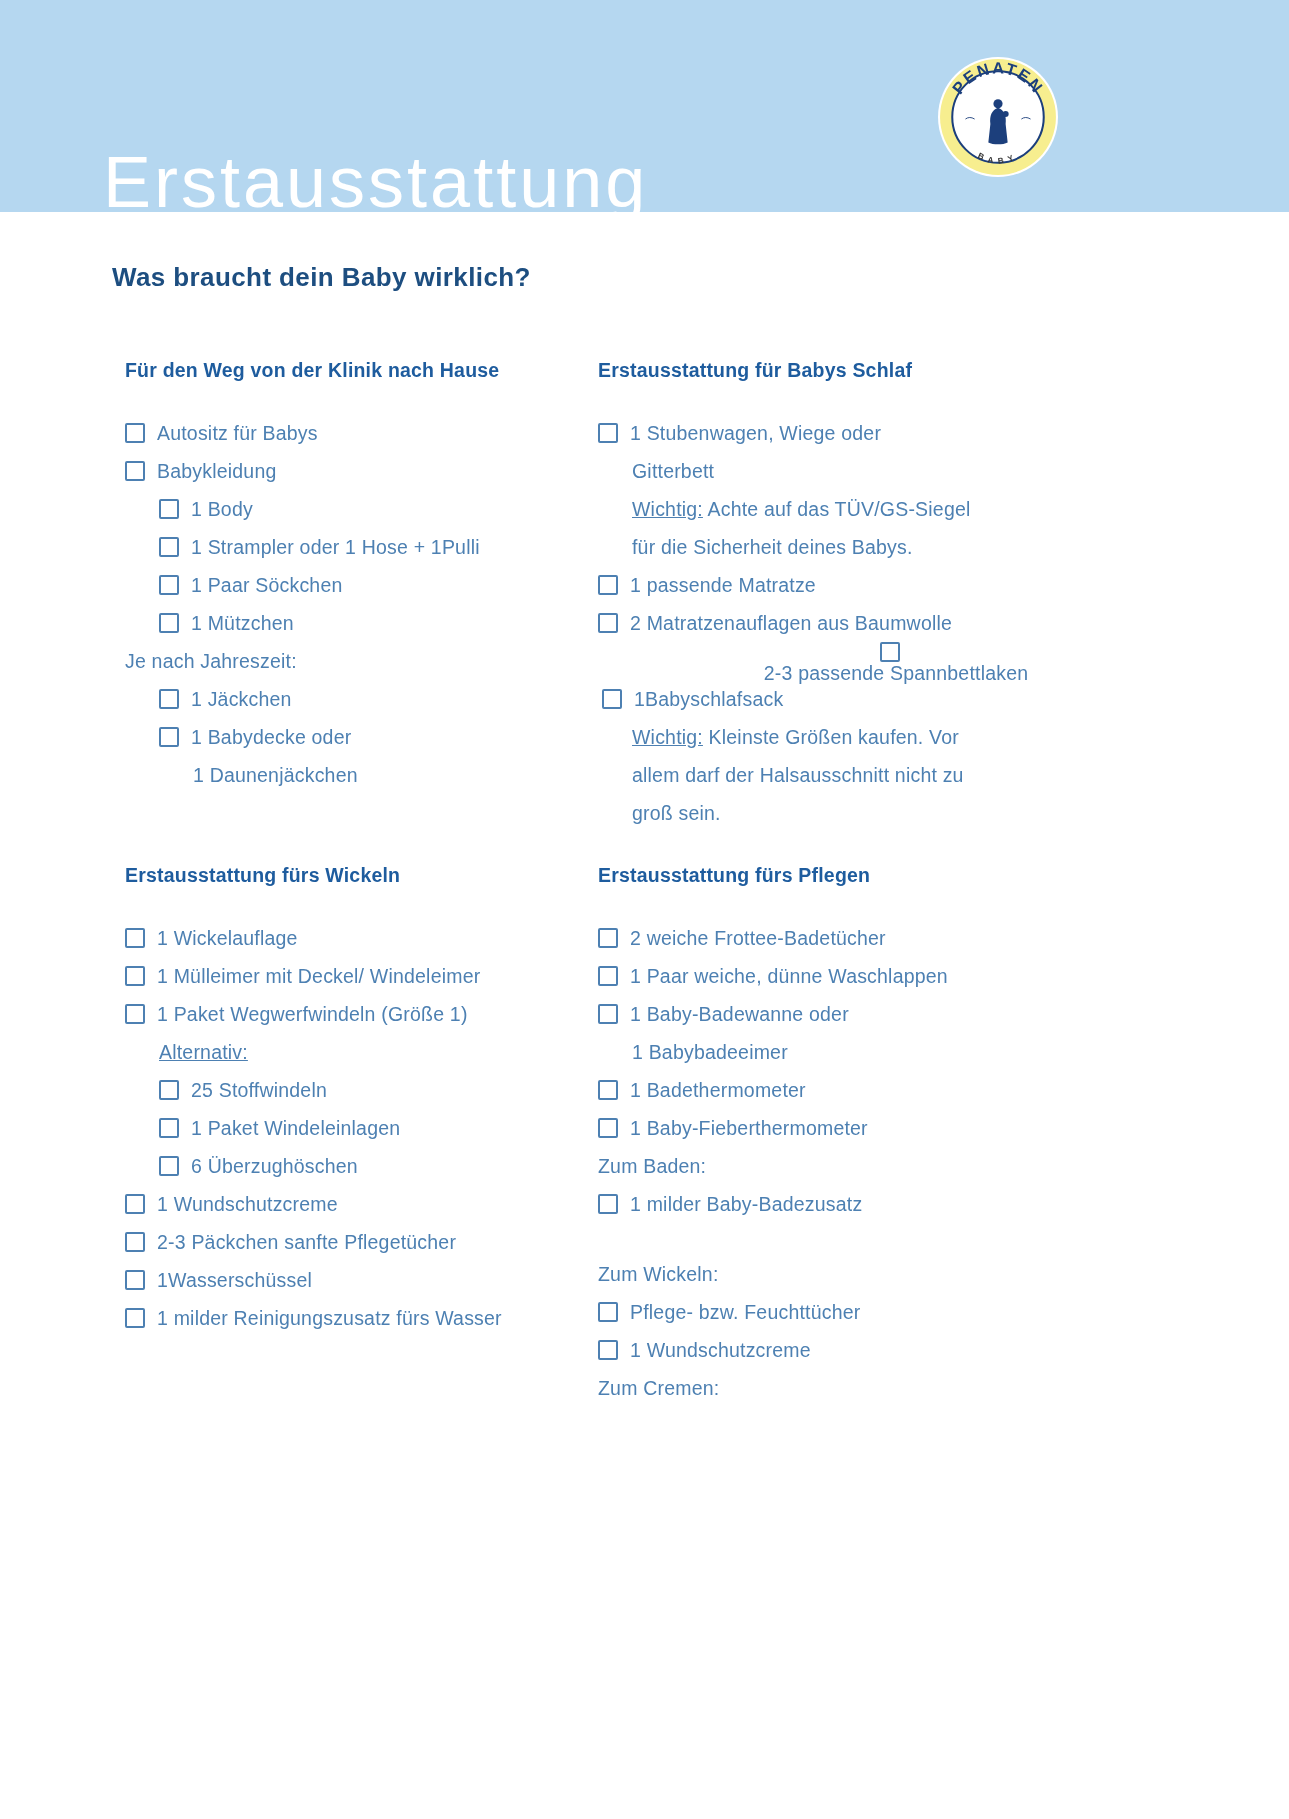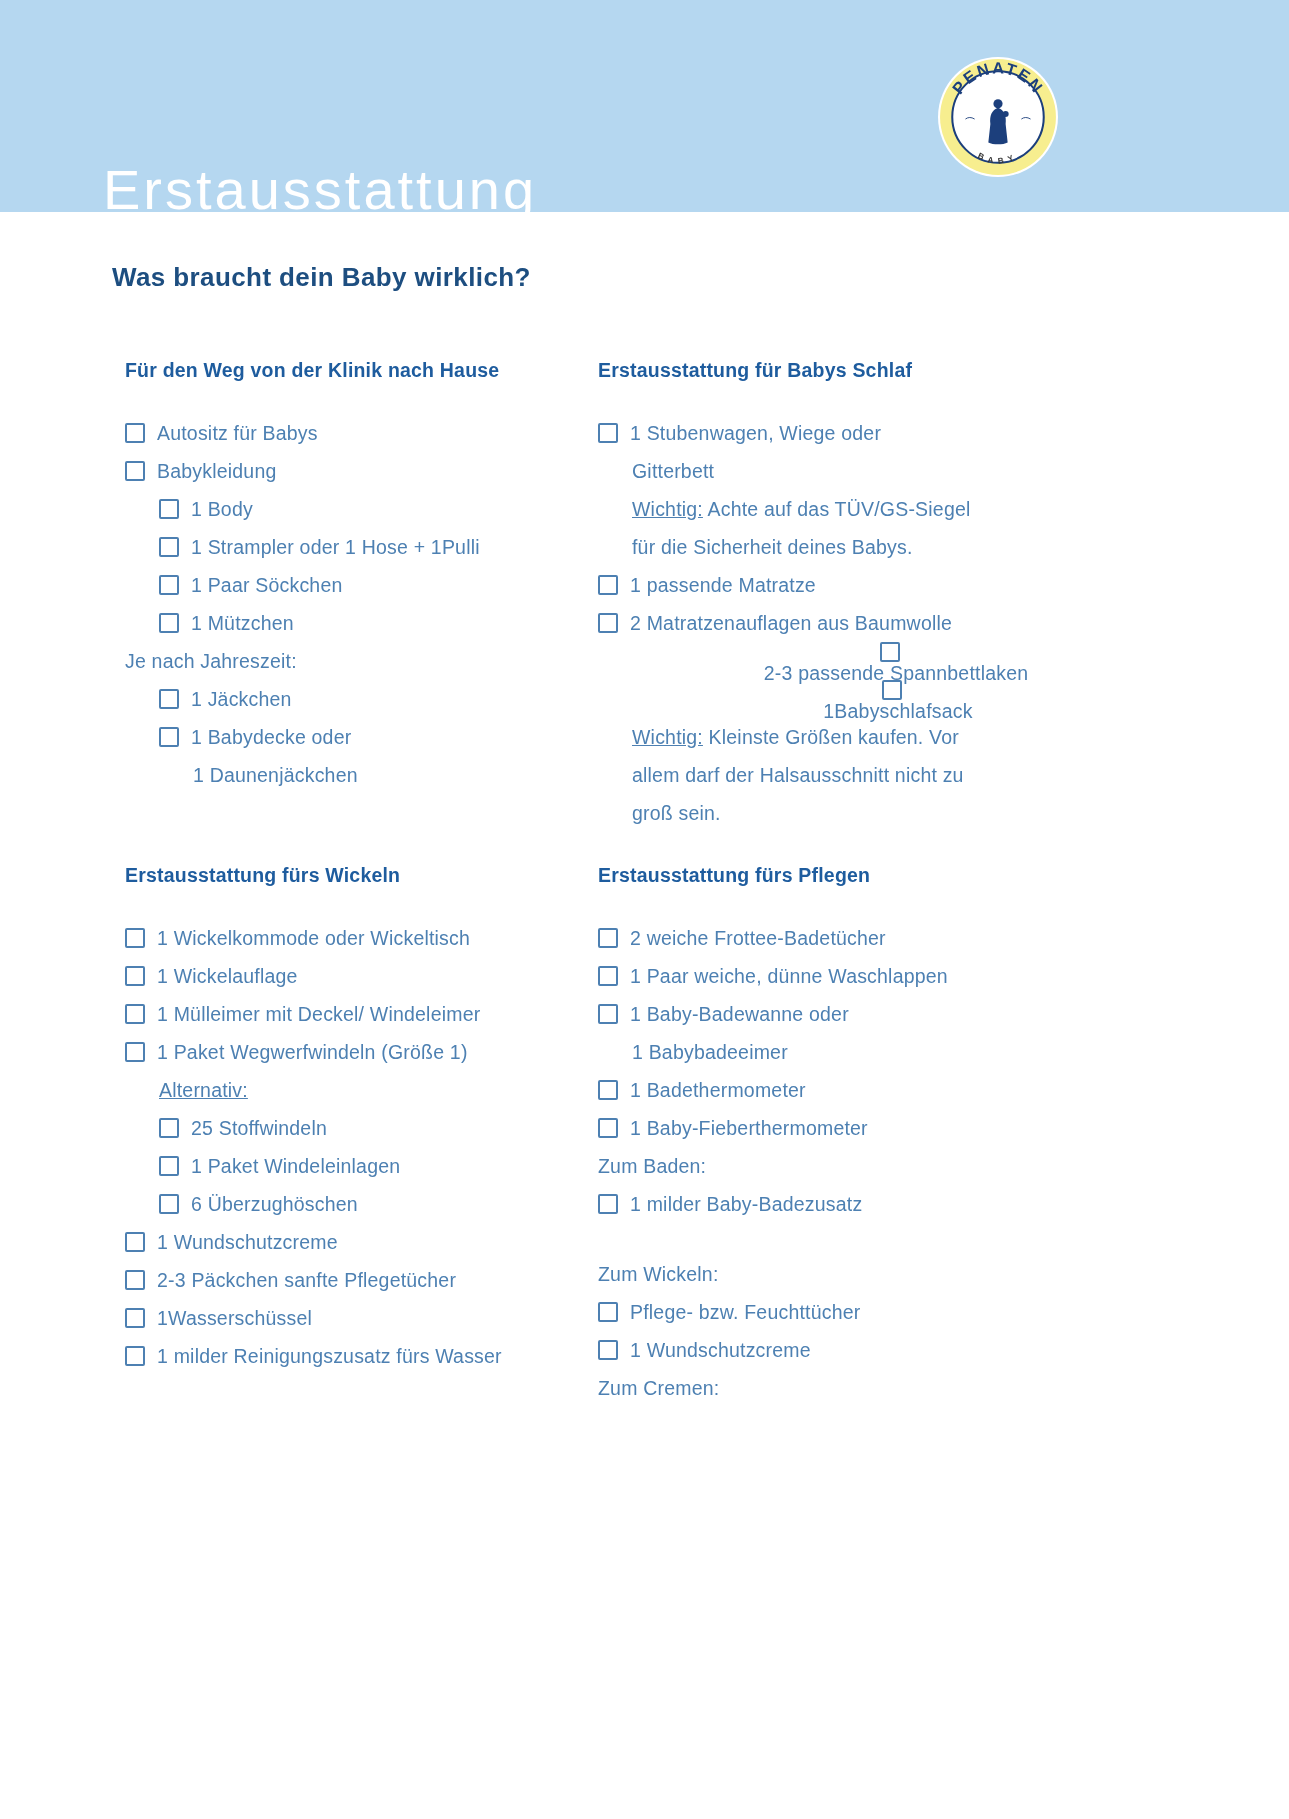--- a/index.html
+++ b/index.html
@@ -14,21 +14,21 @@
   
   .band {
     position:relative;
     height:212px;
     background:var(--band, #b5d7f0);
   }
   .band-title {
     position:absolute;
     left:103px;
     bottom:-6px;
-    font-size:56px;
+    font-size:72px;
     font-weight:200;
     letter-spacing:3px;
     color:#ffffff;
     line-height:1;
     white-space:nowrap;
   }
   .logo {
     position:absolute;
     top:56px;
     right:230px;
@@ -178,42 +178,38 @@
             <span class="label">1 passende Matratze</span>
           </div>
           <div class="item" style="padding-left: 0px;">
             <span class="checkbox"></span>
             <span class="label">2 Matratzenauflagen aus Baumwolle</span>
           </div>
           <div class="item" style="padding-left: 0px; flex-direction: column;">
             <span class="checkbox"></span>
             <span class="label">2-3 passende Spannbettlaken</span>
           </div>
-          <div class="item" style="padding-left: 4px; flex-direction: column;">
+          <div class="item" style="padding-left: 4px;">
             <span class="checkbox"></span>
             <span class="label">1Babyschlafsack</span>
           </div>
           <div class="item" style="padding-left: 34px;">
             <span class="label"><span class="underline">Wichtig:</span> Kleinste Größen kaufen. Vor</span>
           </div>
           <div class="item" style="padding-left: 34px;">
             <span class="label">allem darf der Halsausschnitt nicht zu</span>
           </div>
           <div class="item" style="padding-left: 34px;">
             <span class="label">groß sein.</span>
           </div>
         </section>
         <section class="section">
           <h3 class="section-title">Erstausstattung fürs Wickeln</h3>
           <div class="item" style="padding-left: 0px;">
             <span class="checkbox"></span>
-            <span class="label">1 Wickelkommode oder Wickeltisch</span>
-          </div>
-          <div class="item" style="padding-left: 0px;">
-            <span class="checkbox"></span>
             <span class="label">1 Wickelauflage</span>
           </div>
           <div class="item" style="padding-left: 0px;">
             <span class="checkbox"></span>
             <span class="label">1 Mülleimer mit Deckel/ Windeleimer</span>
           </div>
           <div class="item" style="padding-left: 0px;">
             <span class="checkbox"></span>
             <span class="label">1 Paket Wegwerfwindeln (Größe 1)</span>
           </div>

